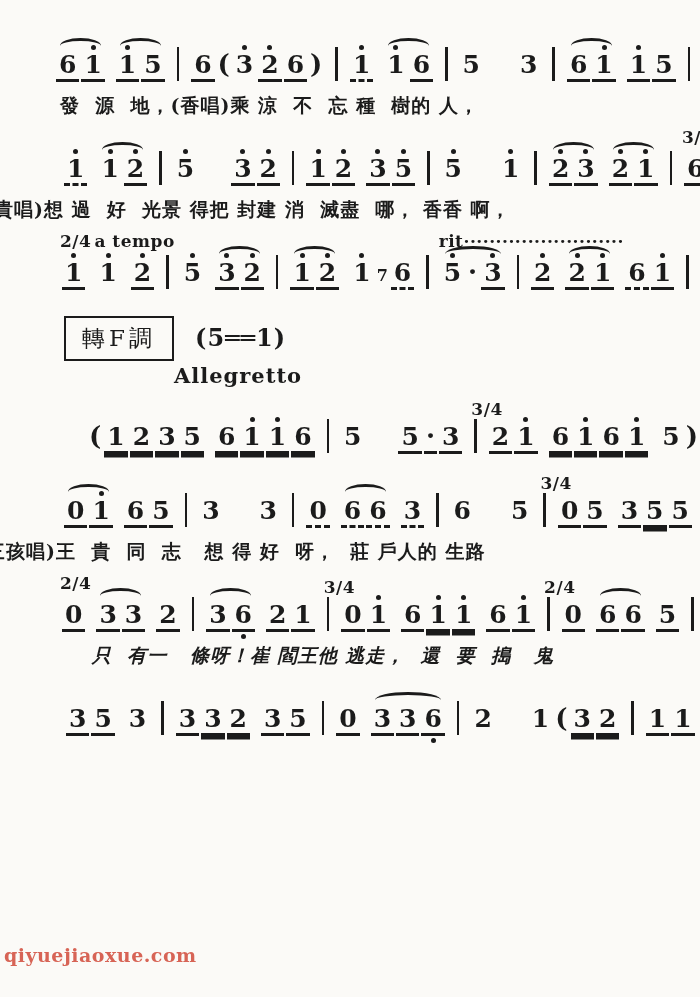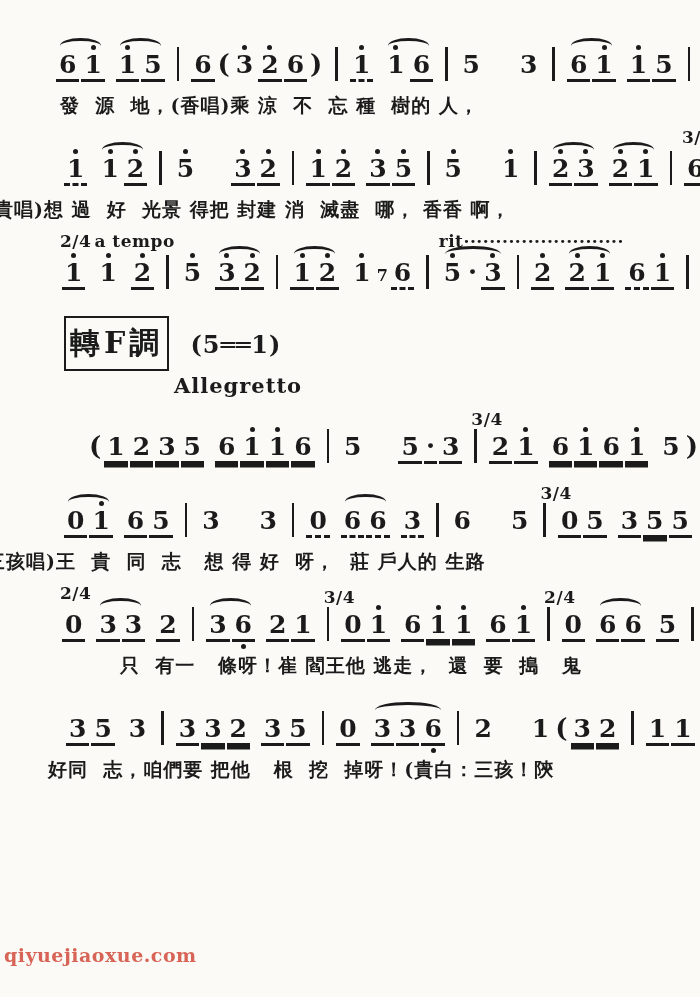--- a/index.html
+++ b/index.html
@@ -39,22 +39,22 @@
   .ann{
     position:absolute;bottom:calc(100% + 1px);left:-2px;
     font-weight:bold;font-size:17px;line-height:18px;white-space:nowrap;letter-spacing:.5px;
   }
   .lyrics{
     font-size:19px;font-weight:bold;line-height:30px;height:30px;
     white-space:pre;letter-spacing:1px;
   }
   .keychange{margin:4px 0 10px 64px;}
   .kbox{
-    display:inline-block;border:2.5px solid #1b1b1b;padding:5px 4px;
-    font-size:30px;font-weight:bold;letter-spacing:4px;
+    display:inline-block;border:2.5px solid #1b1b1b;padding:5px 16px;
+    font-size:23px;font-weight:normal;letter-spacing:4px;
   }
   .kmap{font-size:24px;font-weight:bold;margin-left:16px;letter-spacing:1px;}
   .tempo{margin:2px 0 0 110px;font-size:21px;font-weight:bold;letter-spacing:1px;}
   .watermark{
     position:absolute;left:4px;top:944px;z-index:5;pointer-events:none;
     font-size:19px;font-weight:bold;color:rgba(206,62,45,.8);letter-spacing:.5px;
   }
 </style>
 </head>
 <body>
@@ -953,21 +953,21 @@
             <span class="note">
               <span class="da"></span>
               <span class="num u1">5</span>
               <span class="db"></span>
             </span>
           </span>
           <span class="item bar-item">
             <span class="bar"></span>
           </span>
         </div>
-        <div class="lyrics" style="margin-left: 120px;">只  有一   條呀！崔 閻王他 逃走，  還  要  搗   鬼</div>
+        <div class="lyrics" style="margin-left: 92px; font-style: italic;">只  有一   條呀！崔 閻王他 逃走，  還  要  搗   鬼</div>
       </div>
       <div class="mline">
         <div class="notation" style="margin-left: 66px;">
           <span class="item g">
             <span class="note">
               <span class="da"></span>
               <span class="num u1">3</span>
               <span class="db"></span>
             </span>
             <span class="note">
@@ -1085,18 +1085,17 @@
               <span class="num u1">1</span>
               <span class="db"></span>
             </span>
             <span class="note">
               <span class="da"></span>
               <span class="num u1">1</span>
               <span class="db"></span>
             </span>
           </span>
         </div>
-        <div class="lyrics" style="margin-left: 48px;">好同  志，咱們要 把他   根  挖  掉呀！(貴白：三孩！陝</div>
       </div>
     </div>
 
   <div class="watermark">qiyuejiaoxue.com</div>
 </div>
 
 </body></html>

